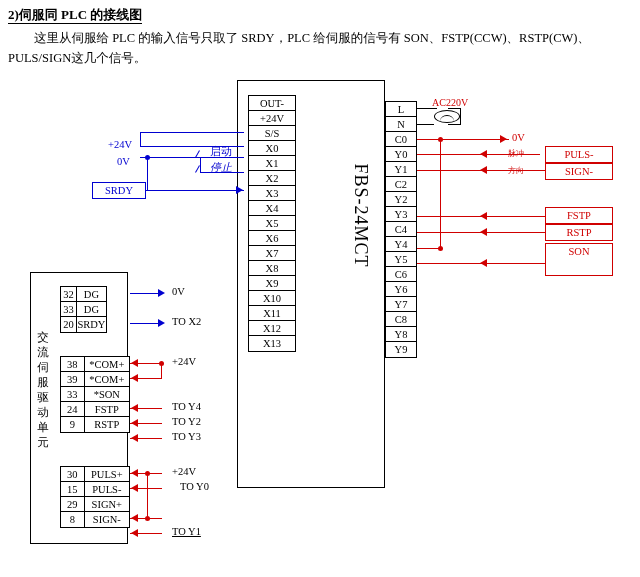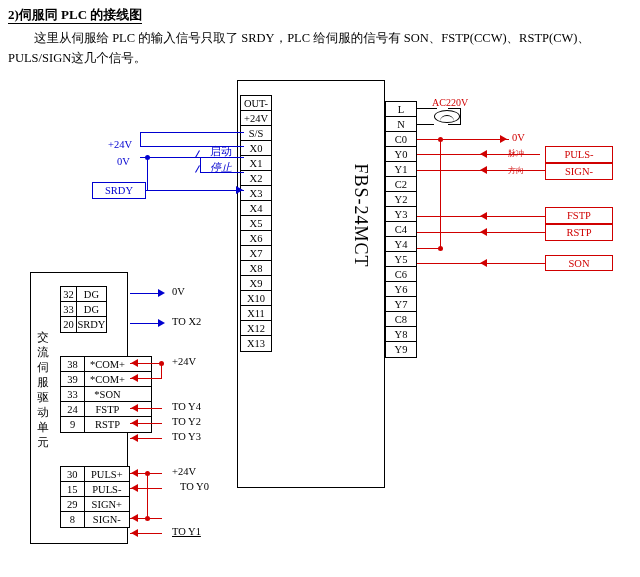--- a/index.html
+++ b/index.html
@@ -58,21 +58,21 @@
     width:120px;
     text-align:center;
     font-size:18px;
     font-family:"Liberation Serif", serif;
     letter-spacing:1px;
     transform:rotate(90deg);
     transform-origin:center center;
   }
 
   
-  #plc-left-terms{ left:240px; top:95px; width:32px; }
+  #plc-left-terms{ left:248px; top:95px; width:48px; }
   
   #plc-right-terms{ left:385px; top:101px; width:32px; }
 
   
   #servo-box{
     position:absolute;
     left:30px; top:272px; width:98px; height:272px;
     border:1px solid #000;
     box-sizing:border-box;
     background:#fff;
@@ -263,21 +263,21 @@
 <div class="w h r" style="left:417px; top:216px; width:128px;"></div>
 <div class="arrow left-r" style="left:480px; top:212px;"></div>
 <div class="box red" style="left:545px; top:207px; width:68px; height:17px; line-height:16px; color:#d00000;">FSTP</div>
 
 <div class="w h r" style="left:417px; top:232px; width:128px;"></div>
 <div class="arrow left-r" style="left:480px; top:228px;"></div>
 <div class="box red" style="left:545px; top:224px; width:68px; height:17px; line-height:16px; color:#d00000;">RSTP</div>
 
 <div class="w h r" style="left:417px; top:263px; width:128px;"></div>
 <div class="arrow left-r" style="left:480px; top:259px;"></div>
-<div class="box red" style="left:545px; top:255px; width:68px; height:16px; line-height:16px; color:#d00000;">SON</div>
+<div class="box red" style="left:545px; top:243px; width:68px; height:33px; line-height:16px; color:#d00000;">SON</div>
 
 <div id="servo-box"></div>
 <div id="servo-label">
   <div>交</div>
   <div>流</div>
   <div>伺</div>
   <div>服</div>
   <div>驱</div>
   <div>动</div>
   <div>单</div>
@@ -292,21 +292,21 @@
   <div class="servo-row">
     <div class="servo-num">33</div>
     <div class="servo-sig">DG</div>
   </div>
   <div class="servo-row">
     <div class="servo-num">20</div>
     <div class="servo-sig">SRDY</div>
   </div>
 </div>
 
-<div class="servo-grp" style="left:60px; top:356px; width:92px;">
+<div class="servo-grp" style="left:60px; top:356px; width:70px;">
   <div class="servo-row">
     <div class="servo-num">38</div>
     <div class="servo-sig">*COM+</div>
   </div>
   <div class="servo-row">
     <div class="servo-num">39</div>
     <div class="servo-sig">*COM+</div>
   </div>
   <div class="servo-row">
     <div class="servo-num">33</div>

